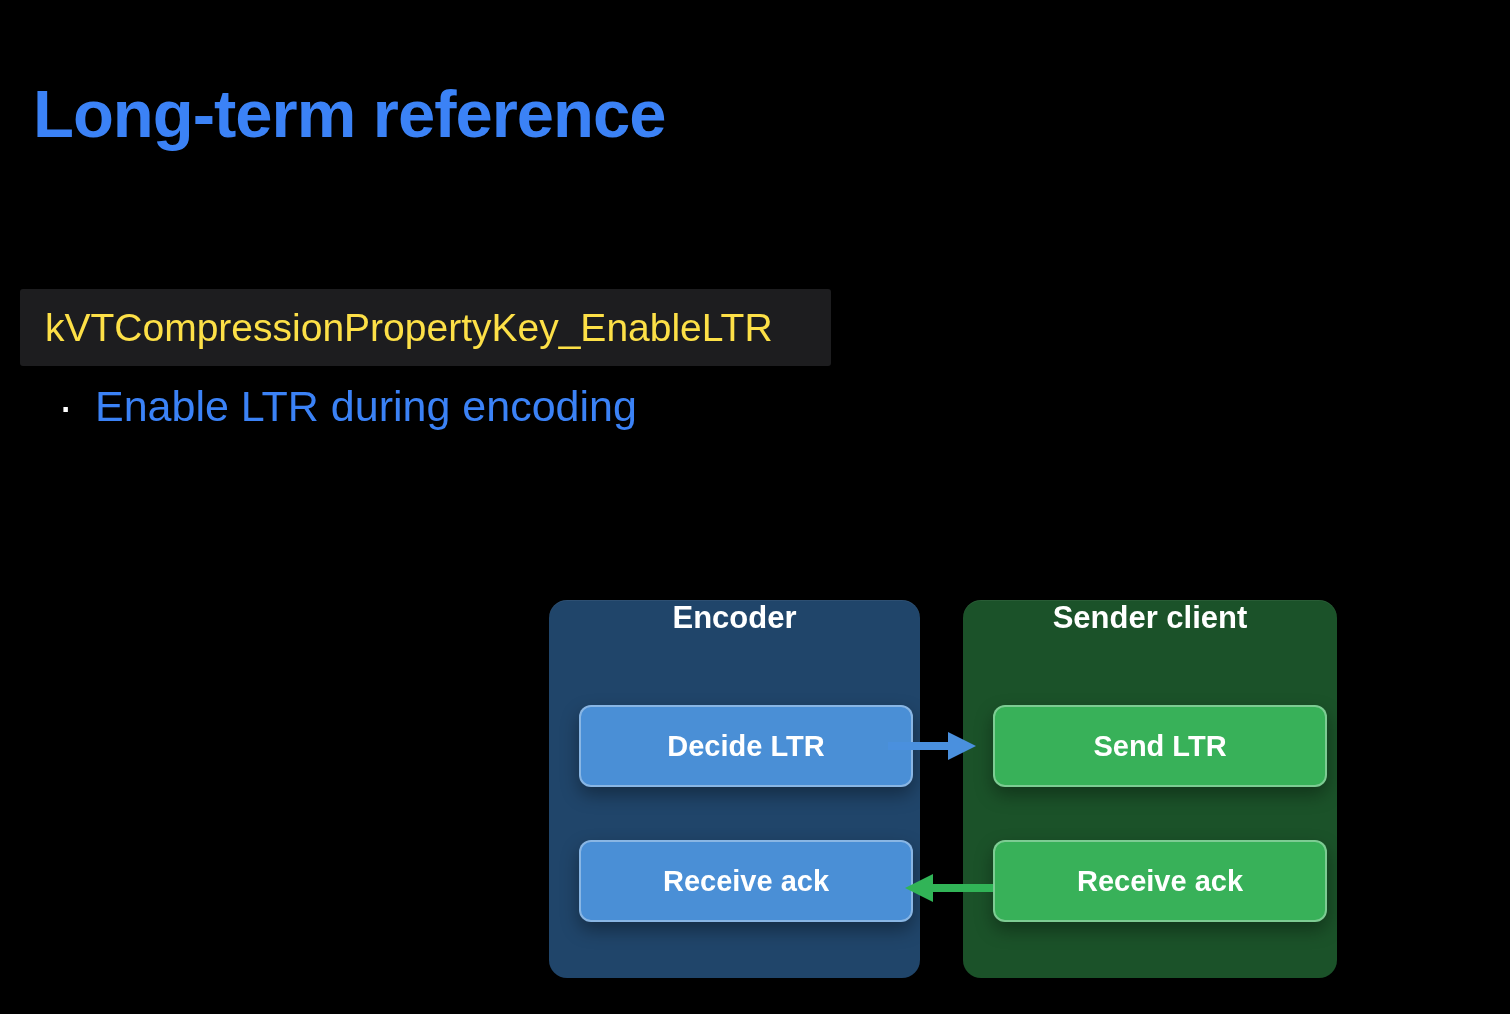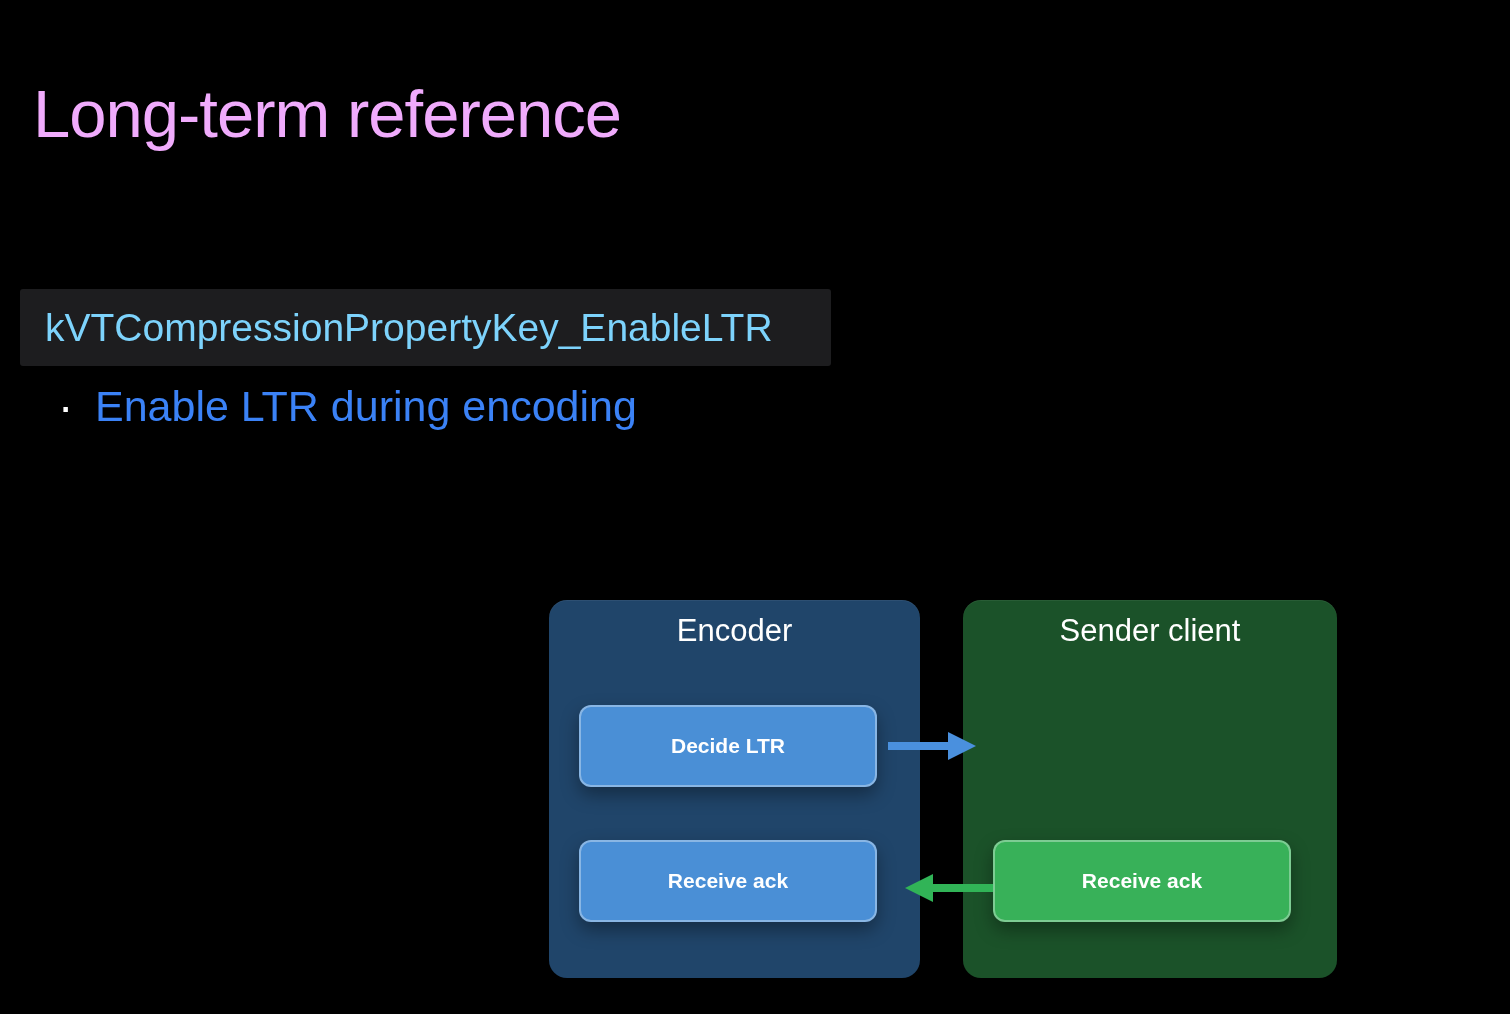--- a/index.html
+++ b/index.html
@@ -11,43 +11,43 @@
     overflow: hidden;
     font-family: "Liberation Sans", sans-serif;
     color: #fff;
   }
 
   .slide-title {
     position: absolute;
     left: 33px;
     top: 30px;
     font-size: 67px;
-    font-weight: 400;
+    font-weight: 700;
     letter-spacing: -1px;
-    color: #f0abfc;
+    color: #3b82f6;
     white-space: nowrap;
   }
 
   .code-box {
     position: absolute;
     left: 20px;
     top: 289px;
     width: 811px;
     height: 77px;
     box-sizing: border-box;
     background: var(--code_box_bg, #1d1d1f);
     border-radius: 3px;
     display: flex;
     align-items: center;
     padding-left: 25px;
   }
   .code-text {
     font-size: 39px;
     font-weight: 400;
-    color: #7dd3fc;
+    color: #fde047;
     white-space: nowrap;
   }
 
   .bullet-row {
     position: absolute;
     left: 58px;
     top: 378px;
     height: 56px;
     display: flex;
     align-items: center;
@@ -76,39 +76,38 @@
     left: 549px;
     width: 371px;
     background: var(--encoder_container, #20456a);
   }
   .sender-container {
     left: 963px;
     width: 374px;
     background: var(--sender_container, #1b5229);
   }
   .group-title {
-    margin-top: 13px;
     text-align: center;
     font-size: 31px;
-    font-weight: 400;
+    font-weight: 700;
     color: #fff;
   }
 
   .step-box {
     position: absolute;
     left: 30px;
-    width: 298px;
+    width: 334px;
     height: 82px;
     box-sizing: border-box;
     border: 2px solid rgba(255,255,255,0.35);
     border-radius: 12px;
     display: flex;
     align-items: center;
     justify-content: center;
-    font-size: 21px;
+    font-size: 29px;
     font-weight: 600;
     color: #fff;
     box-shadow: 0 8px 18px rgba(0,0,0,0.35);
   }
   .step-row1 { top: 105px; }
   .step-row2 { top: 240px; }
   .encoder-container .step-box { background: var(--encoder_step, #4a8fd6); }
   .sender-container .step-box { background: var(--sender_step, #38b159); }
 
   .arrow-svg {
@@ -135,20 +134,21 @@
   </div>
 
   <div class="group-container encoder-container">
     <div class="group-title">Encoder</div>
     <div class="step-box step-row1">Decide LTR</div>
     <div class="step-box step-row2">Receive ack</div>
   </div>
 
   <div class="group-container sender-container">
     <div class="group-title">Sender client</div>
+    <div class="step-box step-row1">Send LTR</div>
     <div class="step-box step-row2">Receive ack</div>
   </div>
 
   <svg id="arrow-send" class="arrow-svg" width="88" height="30" viewBox="0 0 88 30">
     <line x1="0" y1="15" x2="62" y2="15" stroke-width="8" stroke="#4a90de"></line>
     <polygon points="60,1 88,15 60,29" fill="#4a90de"></polygon>
   </svg>
 
   <svg id="arrow-ack" class="arrow-svg" width="88" height="30" viewBox="0 0 88 30">
     <line x1="26" y1="15" x2="88" y2="15" stroke-width="8" stroke="#31b457"></line>

